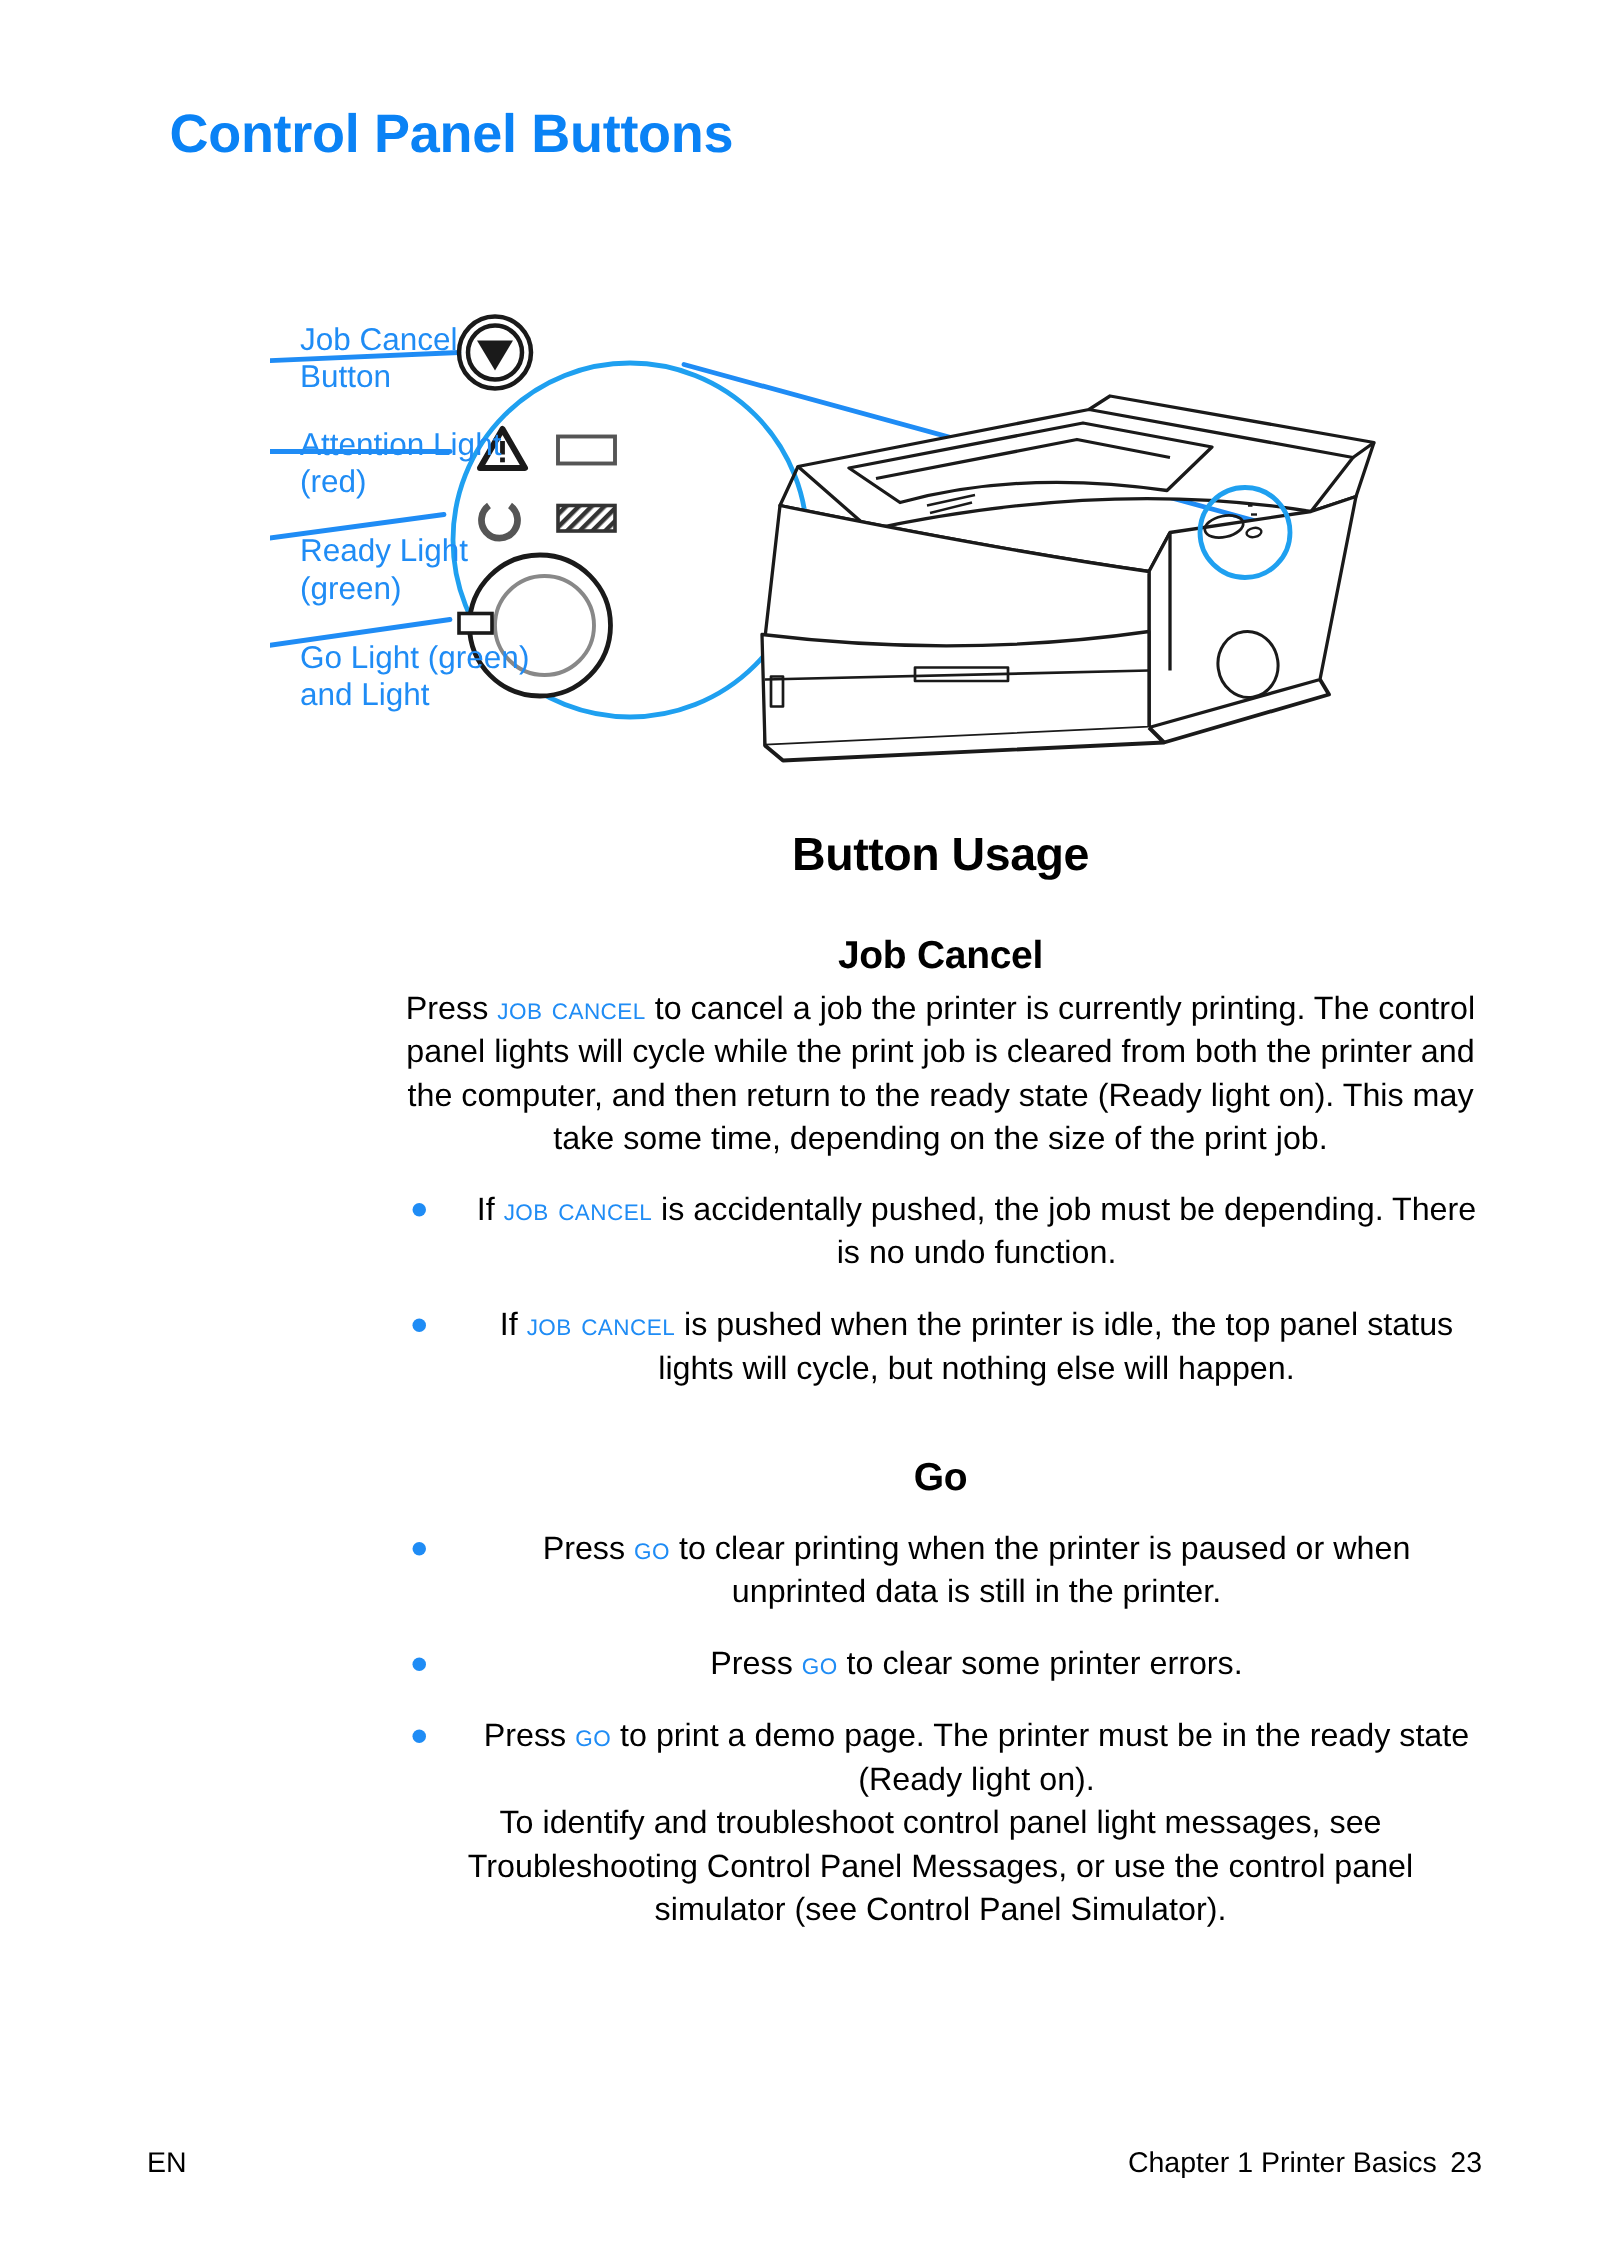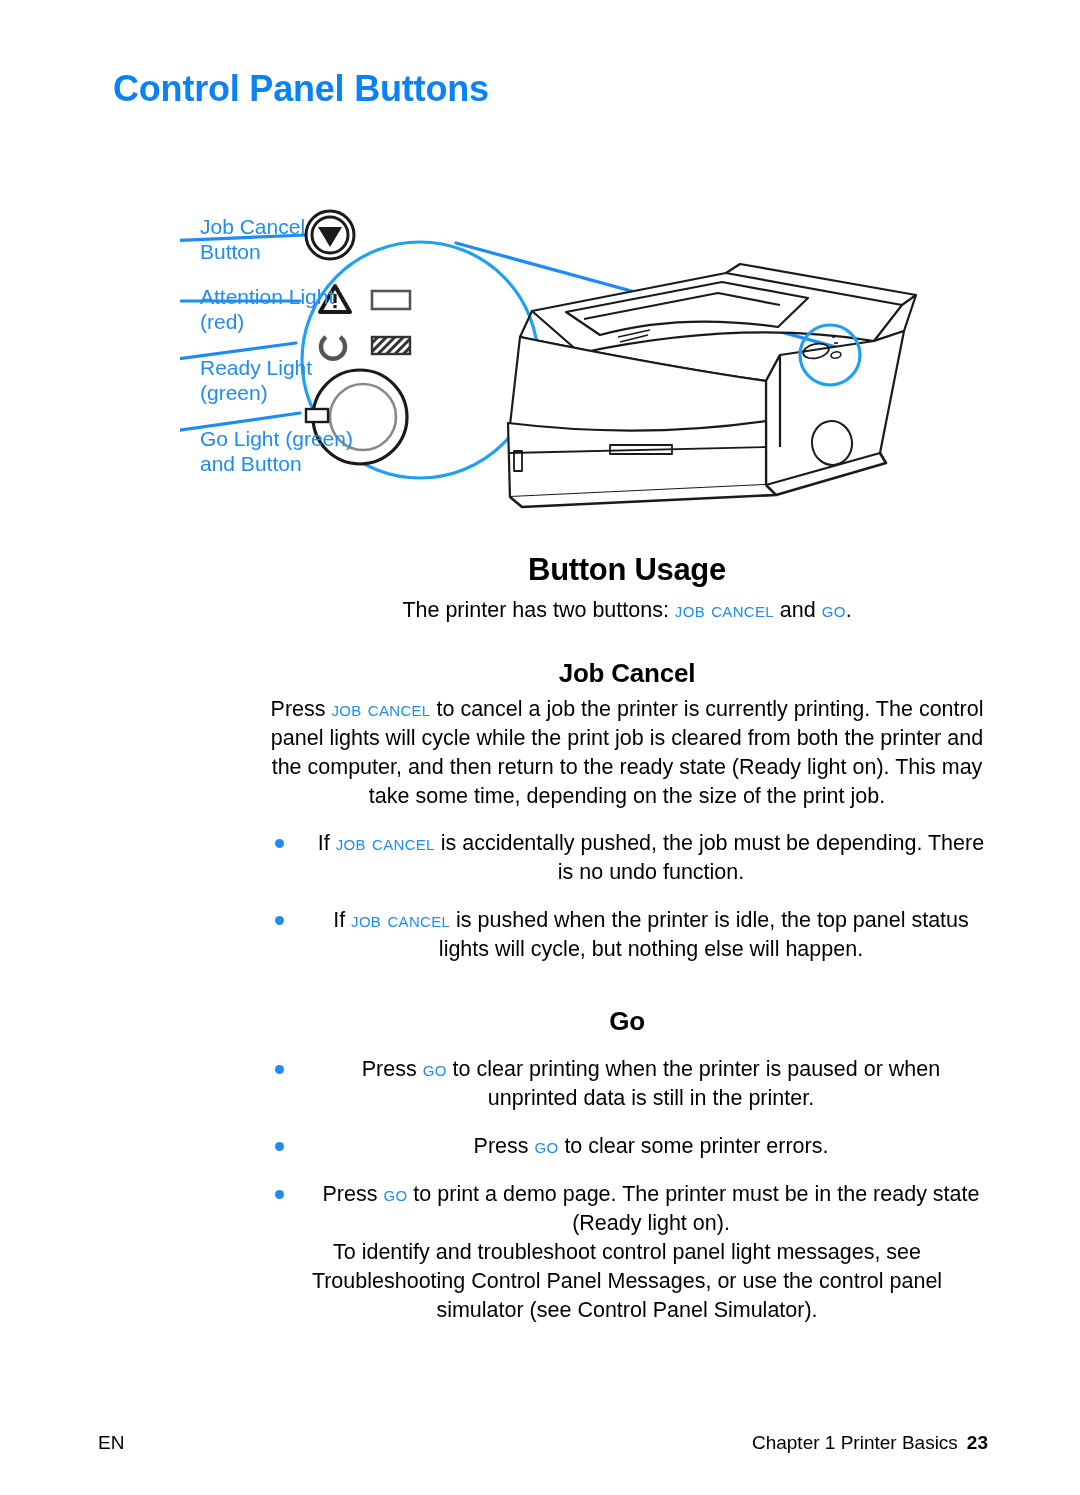--- a/index.html
+++ b/index.html
@@ -131,42 +131,42 @@
     left: 0;
     top: 0;
   }
   #footer-right {
     position: absolute;
     right: 0;
     top: 0;
     white-space: nowrap;
   }
   #footer-right .pageno {
-    font-weight: bold;
+    font-weight: normal;
     margin-left: 9px;
   }
 </style>
 </head>
 <body>
 
 <div id="page-title">Control Panel Buttons</div>
 
 <div id="figure">
 
   <div class="callout-label" id="label-job-cancel"><span>Job Cancel</span>
 <span>Button</span></div>
 
   <div class="callout-label" id="label-attention"><span>Attention Light</span>
 <span>(red)</span></div>
 
   <div class="callout-label" id="label-ready"><span>Ready Light</span>
 <span>(green)</span></div>
 
   <div class="callout-label" id="label-go"><span>Go Light (green)</span>
-<span>and Button</span></div>
+<span>and Light</span></div>
 
   <svg width="780" height="330" viewBox="0 0 780 330">
 
     <g stroke="#1f8cf5" stroke-width="3.2" fill="none" stroke-linecap="round">
       <line x1="276" y1="58" x2="656" y2="162"></line>
       <line x1="338" y1="288" x2="656" y2="178"></line>
     </g>
 
     <circle cx="240" cy="175" r="118" fill="none" stroke="#1fa0f0" stroke-width="3.2"></circle>
 
@@ -249,21 +249,20 @@
     </g>
 
     <ellipse cx="650" cy="170" rx="30" ry="30" fill="none" stroke="#1fa0f0" stroke-width="3.2"></ellipse>
   </svg>
 </div>
 
 <div id="content">
 
   <h2 class="section-head">Button Usage</h2>
 
-  <p class="body-text"><span>The printer has two buttons: </span><span class="btnname">Job Cancel</span><span> and </span><span class="btnname">Go</span><span>.</span></p>
 
   <h3 class="sub-head">Job Cancel</h3>
 
   <p class="body-text"><span>Press </span><span class="btnname">Job Cancel</span><span> to cancel a job the printer is currently printing. The control panel lights will cycle while the print job is cleared from both the printer and the computer, and then return to the ready state (Ready light on). This may take some time, depending on the size of the print job.</span></p>
 
   <ul class="bullets">
     <li>
       <span class="dot"></span><span>If </span><span class="btnname">Job Cancel</span><span> is accidentally pushed, the job must be depending. There is no undo function.</span>
     </li>
     <li>

